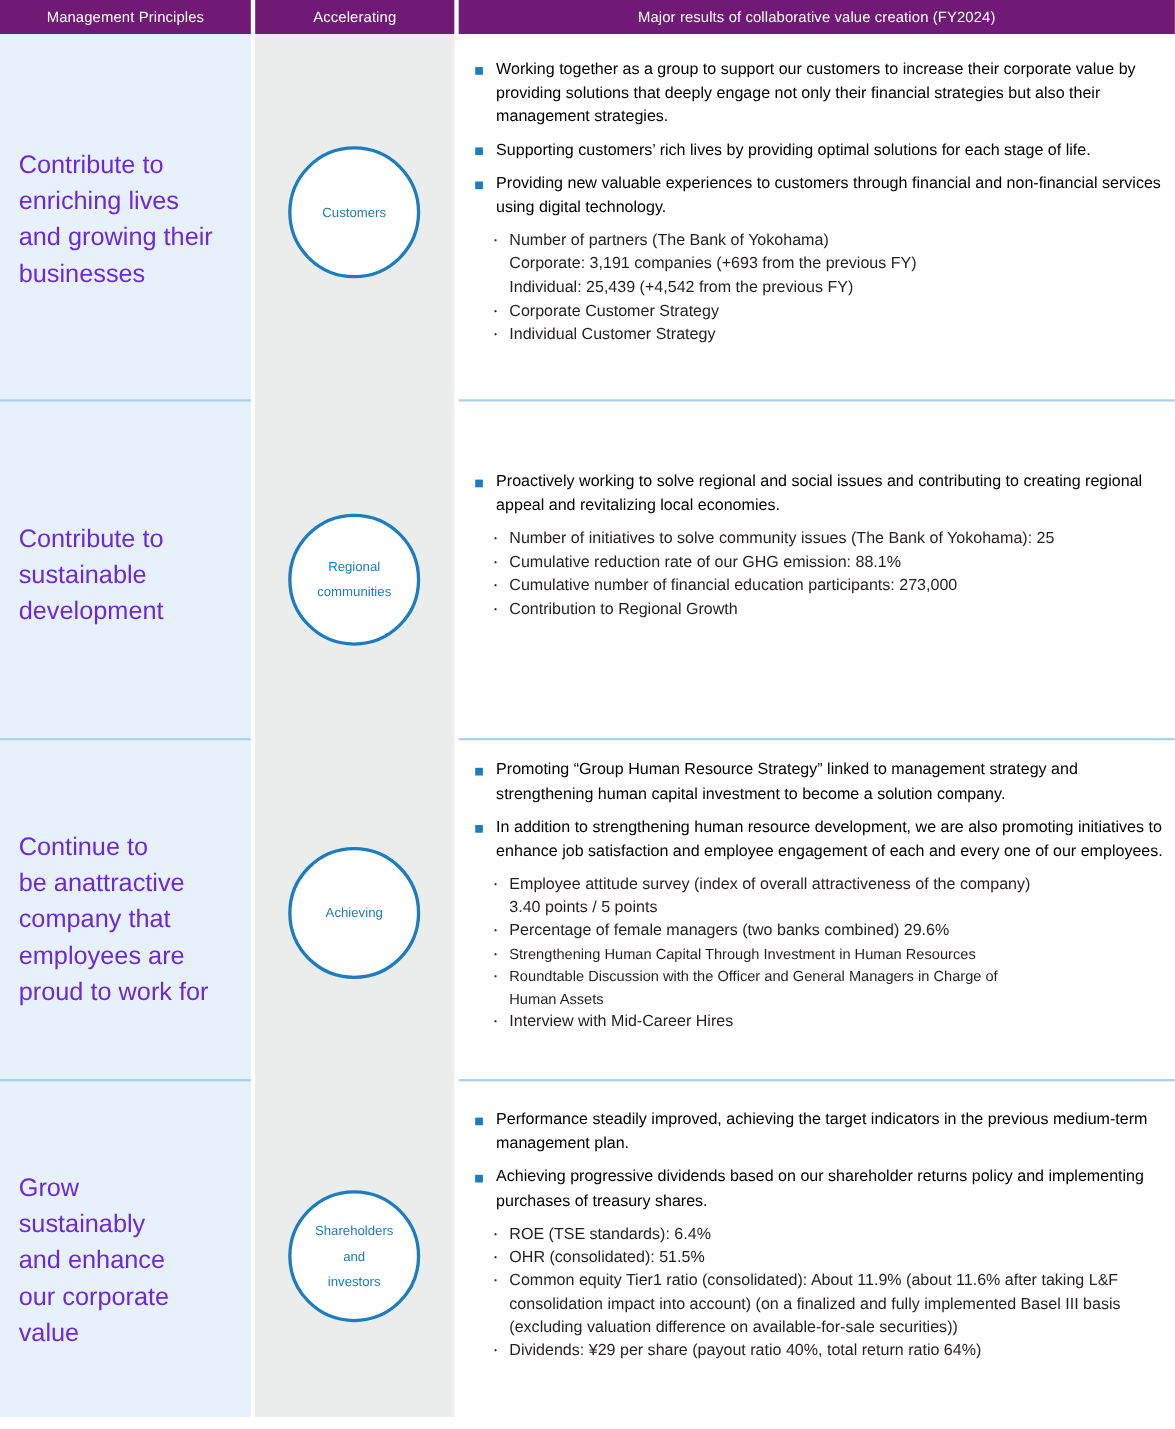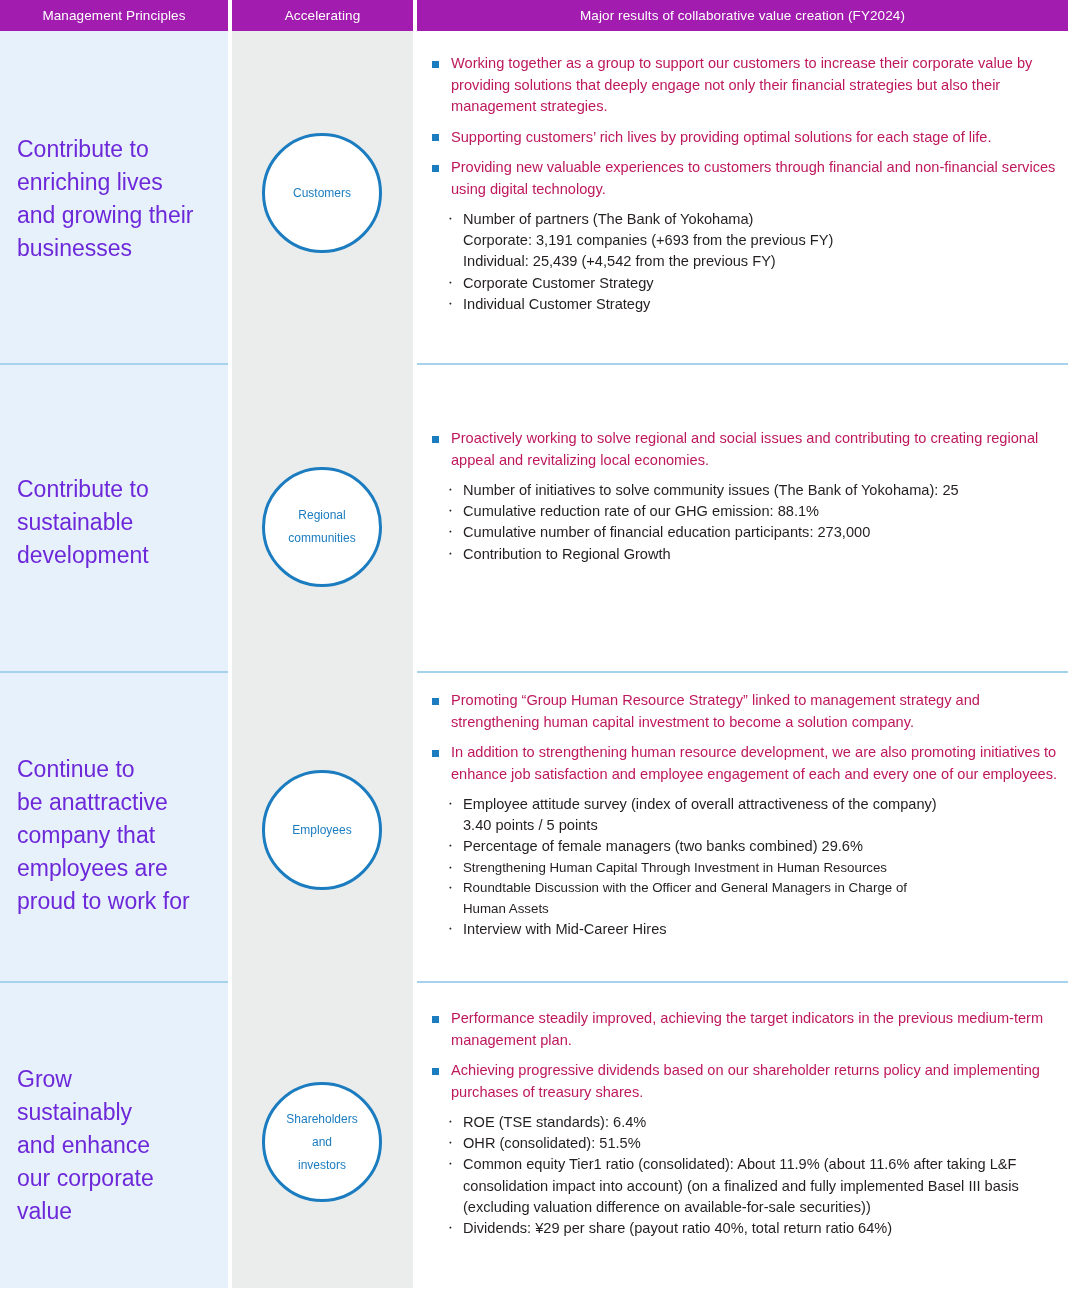--- a/index.html
+++ b/index.html
@@ -27,21 +27,21 @@
     position: absolute;
     top: 0;
     left: 0;
     width: 1068px;
     height: 31px;
   }
   .hcell {
     position: absolute;
     top: 0;
     height: 31px;
-    background: #a21caf;
+    background: #701a75;
     color: #ffffff;
     font-size: 13.5px;
     line-height: 31px;
     text-align: center;
     white-space: nowrap;
     letter-spacing: .1px;
   }
   .hcell-1 { left: 0px;   width: 228px; }
   .hcell-2 { left: 232px; width: 181px; }
   .hcell-3 { left: 417px; width: 651px; }
@@ -116,21 +116,21 @@
     list-style: none;
     margin: 0;
     padding: 0;
   }
   ul.bullets > li {
     position: relative;
     padding-left: 21px;
     margin-bottom: 9px;
     font-size: 14.6px;
     line-height: 21.5px;
-    color: #be185d;
+    color: #000000;
   }
   ul.bullets > li::before {
     content: "";
     position: absolute;
     left: 2px;
     top: 7.5px;
     width: 7px;
     height: 7px;
     background: #1b7cc0;
   }
@@ -227,21 +227,21 @@
       </ul>
     </div>
   </div>
 
   <div class="principle" style="top:753px">Continue to
 be anattractive
 company that
 employees are
 proud to work for</div>
   <div class="circle" style="left:262px; top:770px; width:120px; height:120px;">
-    <span>Employees</span>
+    <span>Achieving</span>
   </div>
   <div class="results" style="top:690px">
     <ul class="bullets">
       <li>Promoting “Group Human Resource Strategy” linked to management strategy and strengthening human capital investment to become a solution company.</li>
       <li>In addition to strengthening human resource development, we are also promoting initiatives to enhance job satisfaction and employee engagement of each and every one of our employees.</li>
     </ul>
     <div class="sub-wrap">
       <ul class="subs">
         <li>Employee attitude survey (index of overall attractiveness of the company)
   3.40 points / 5 points</li>

